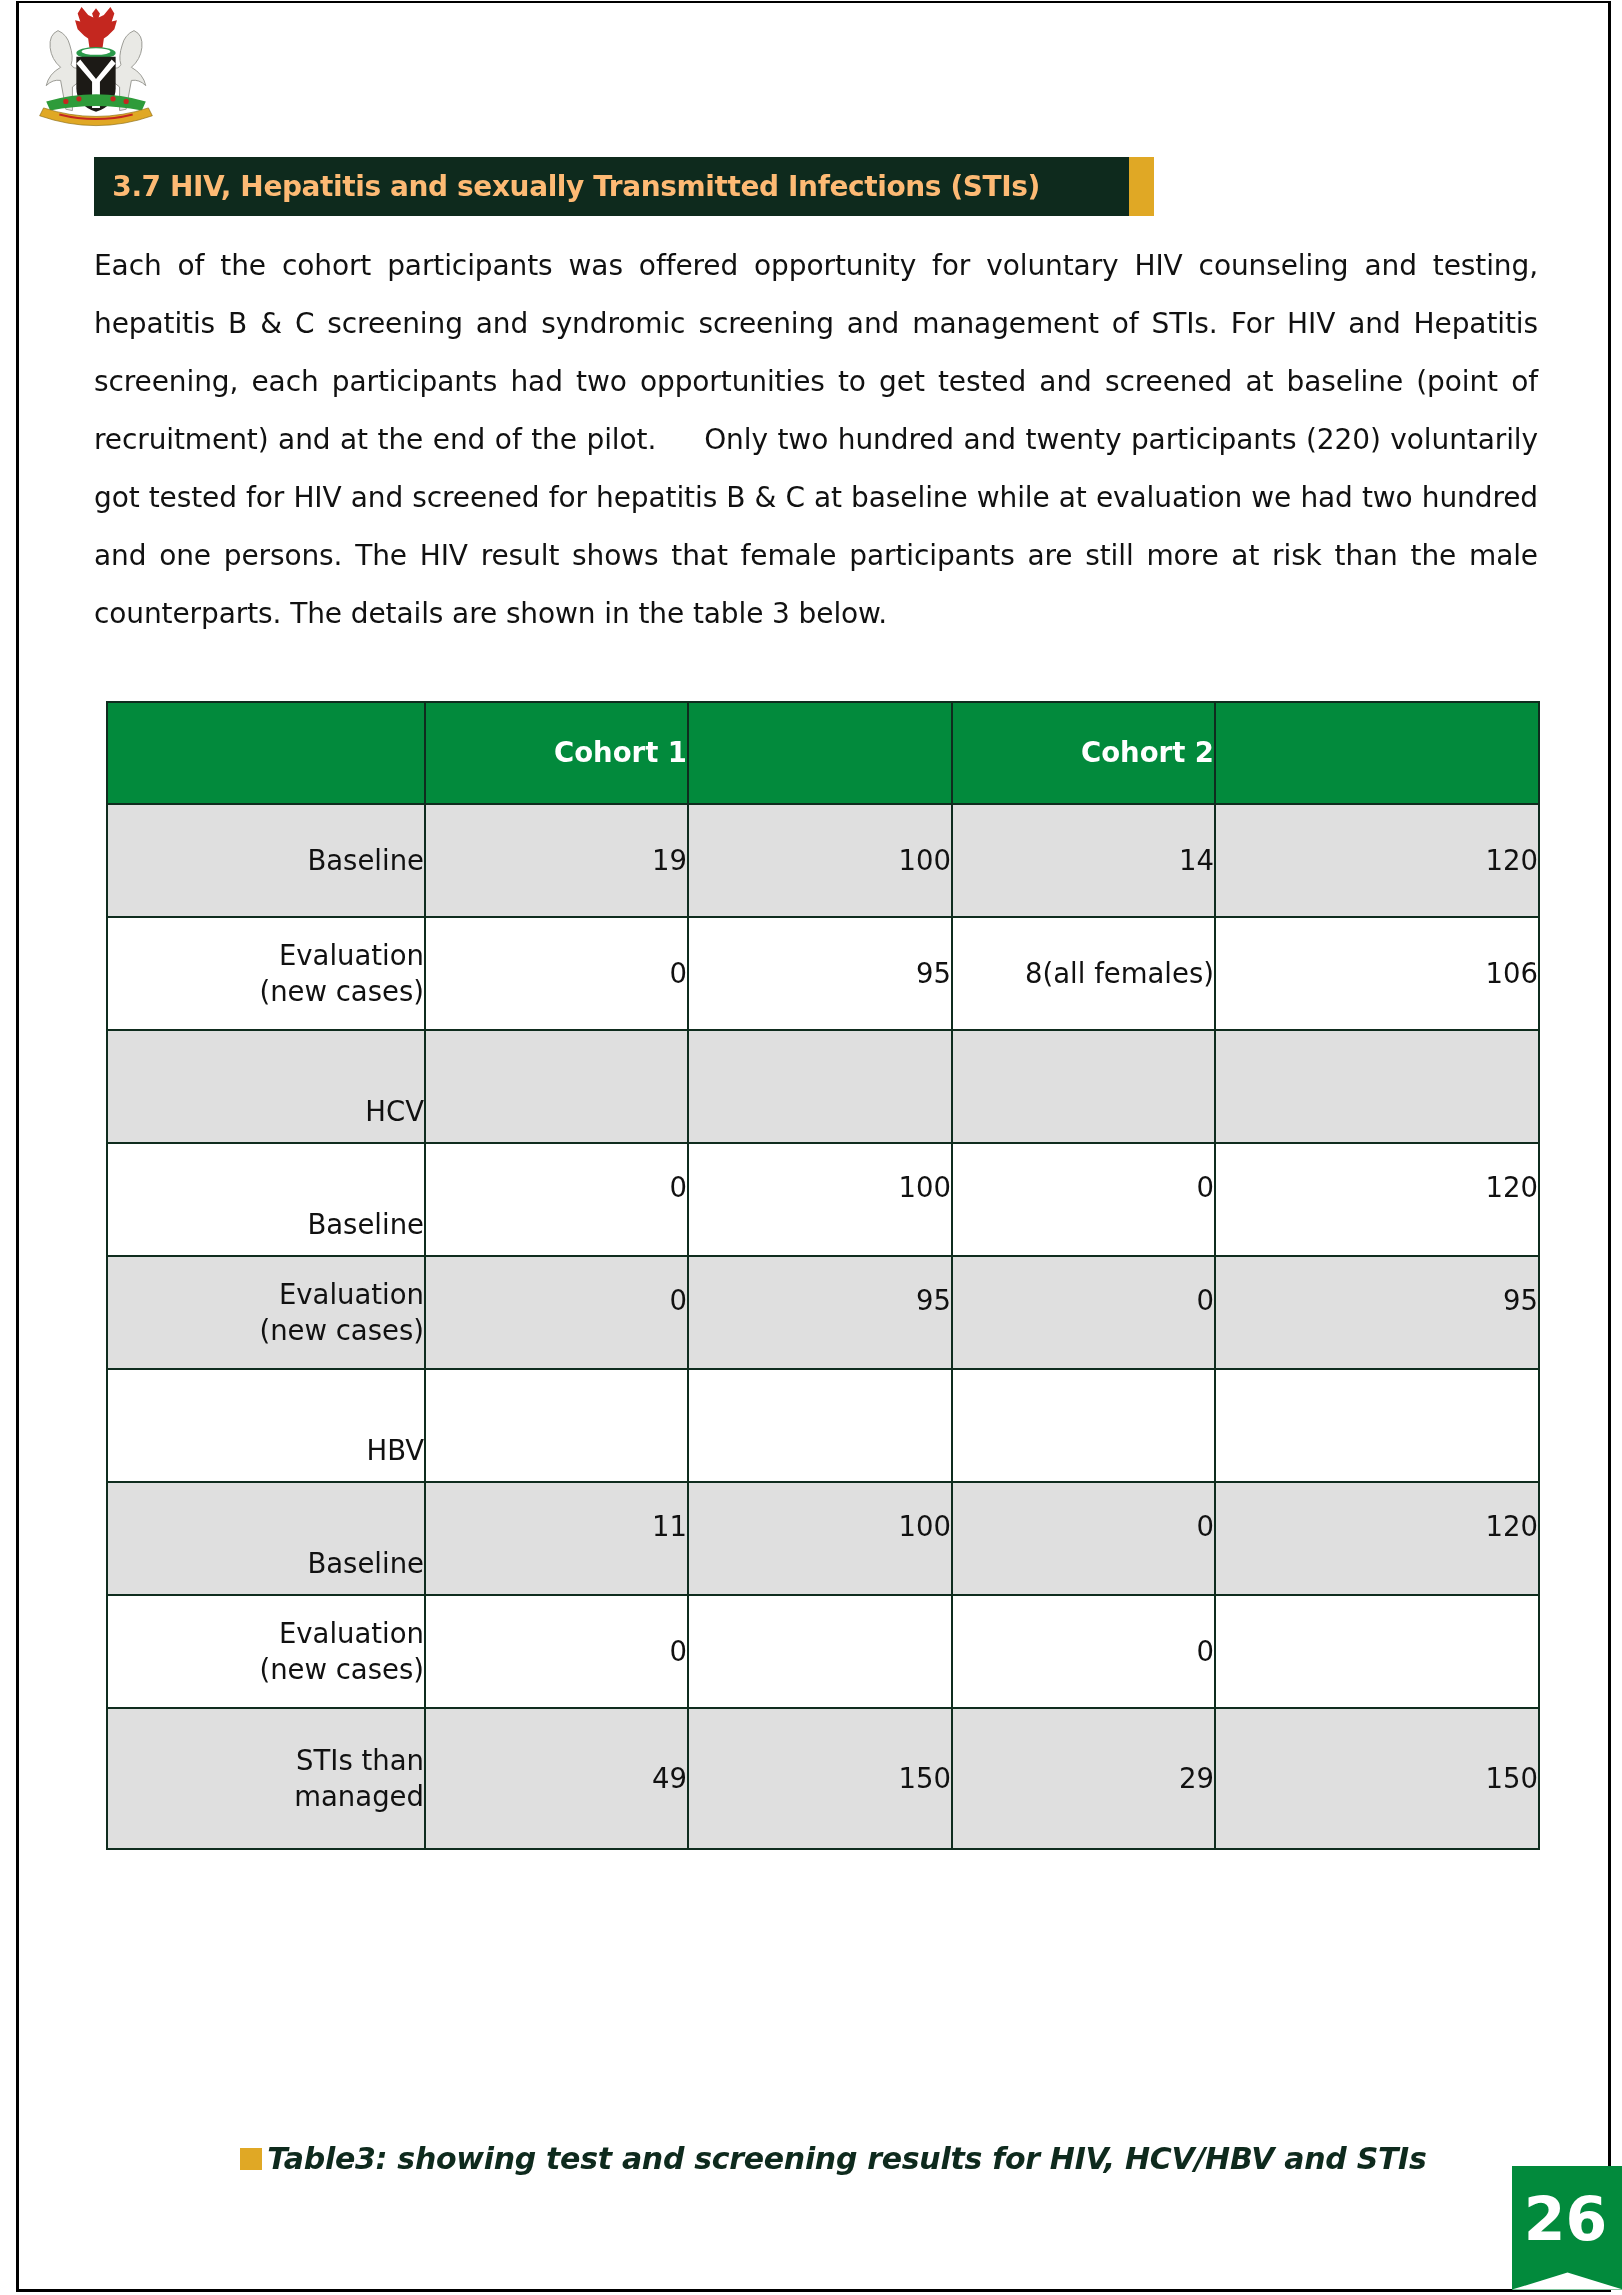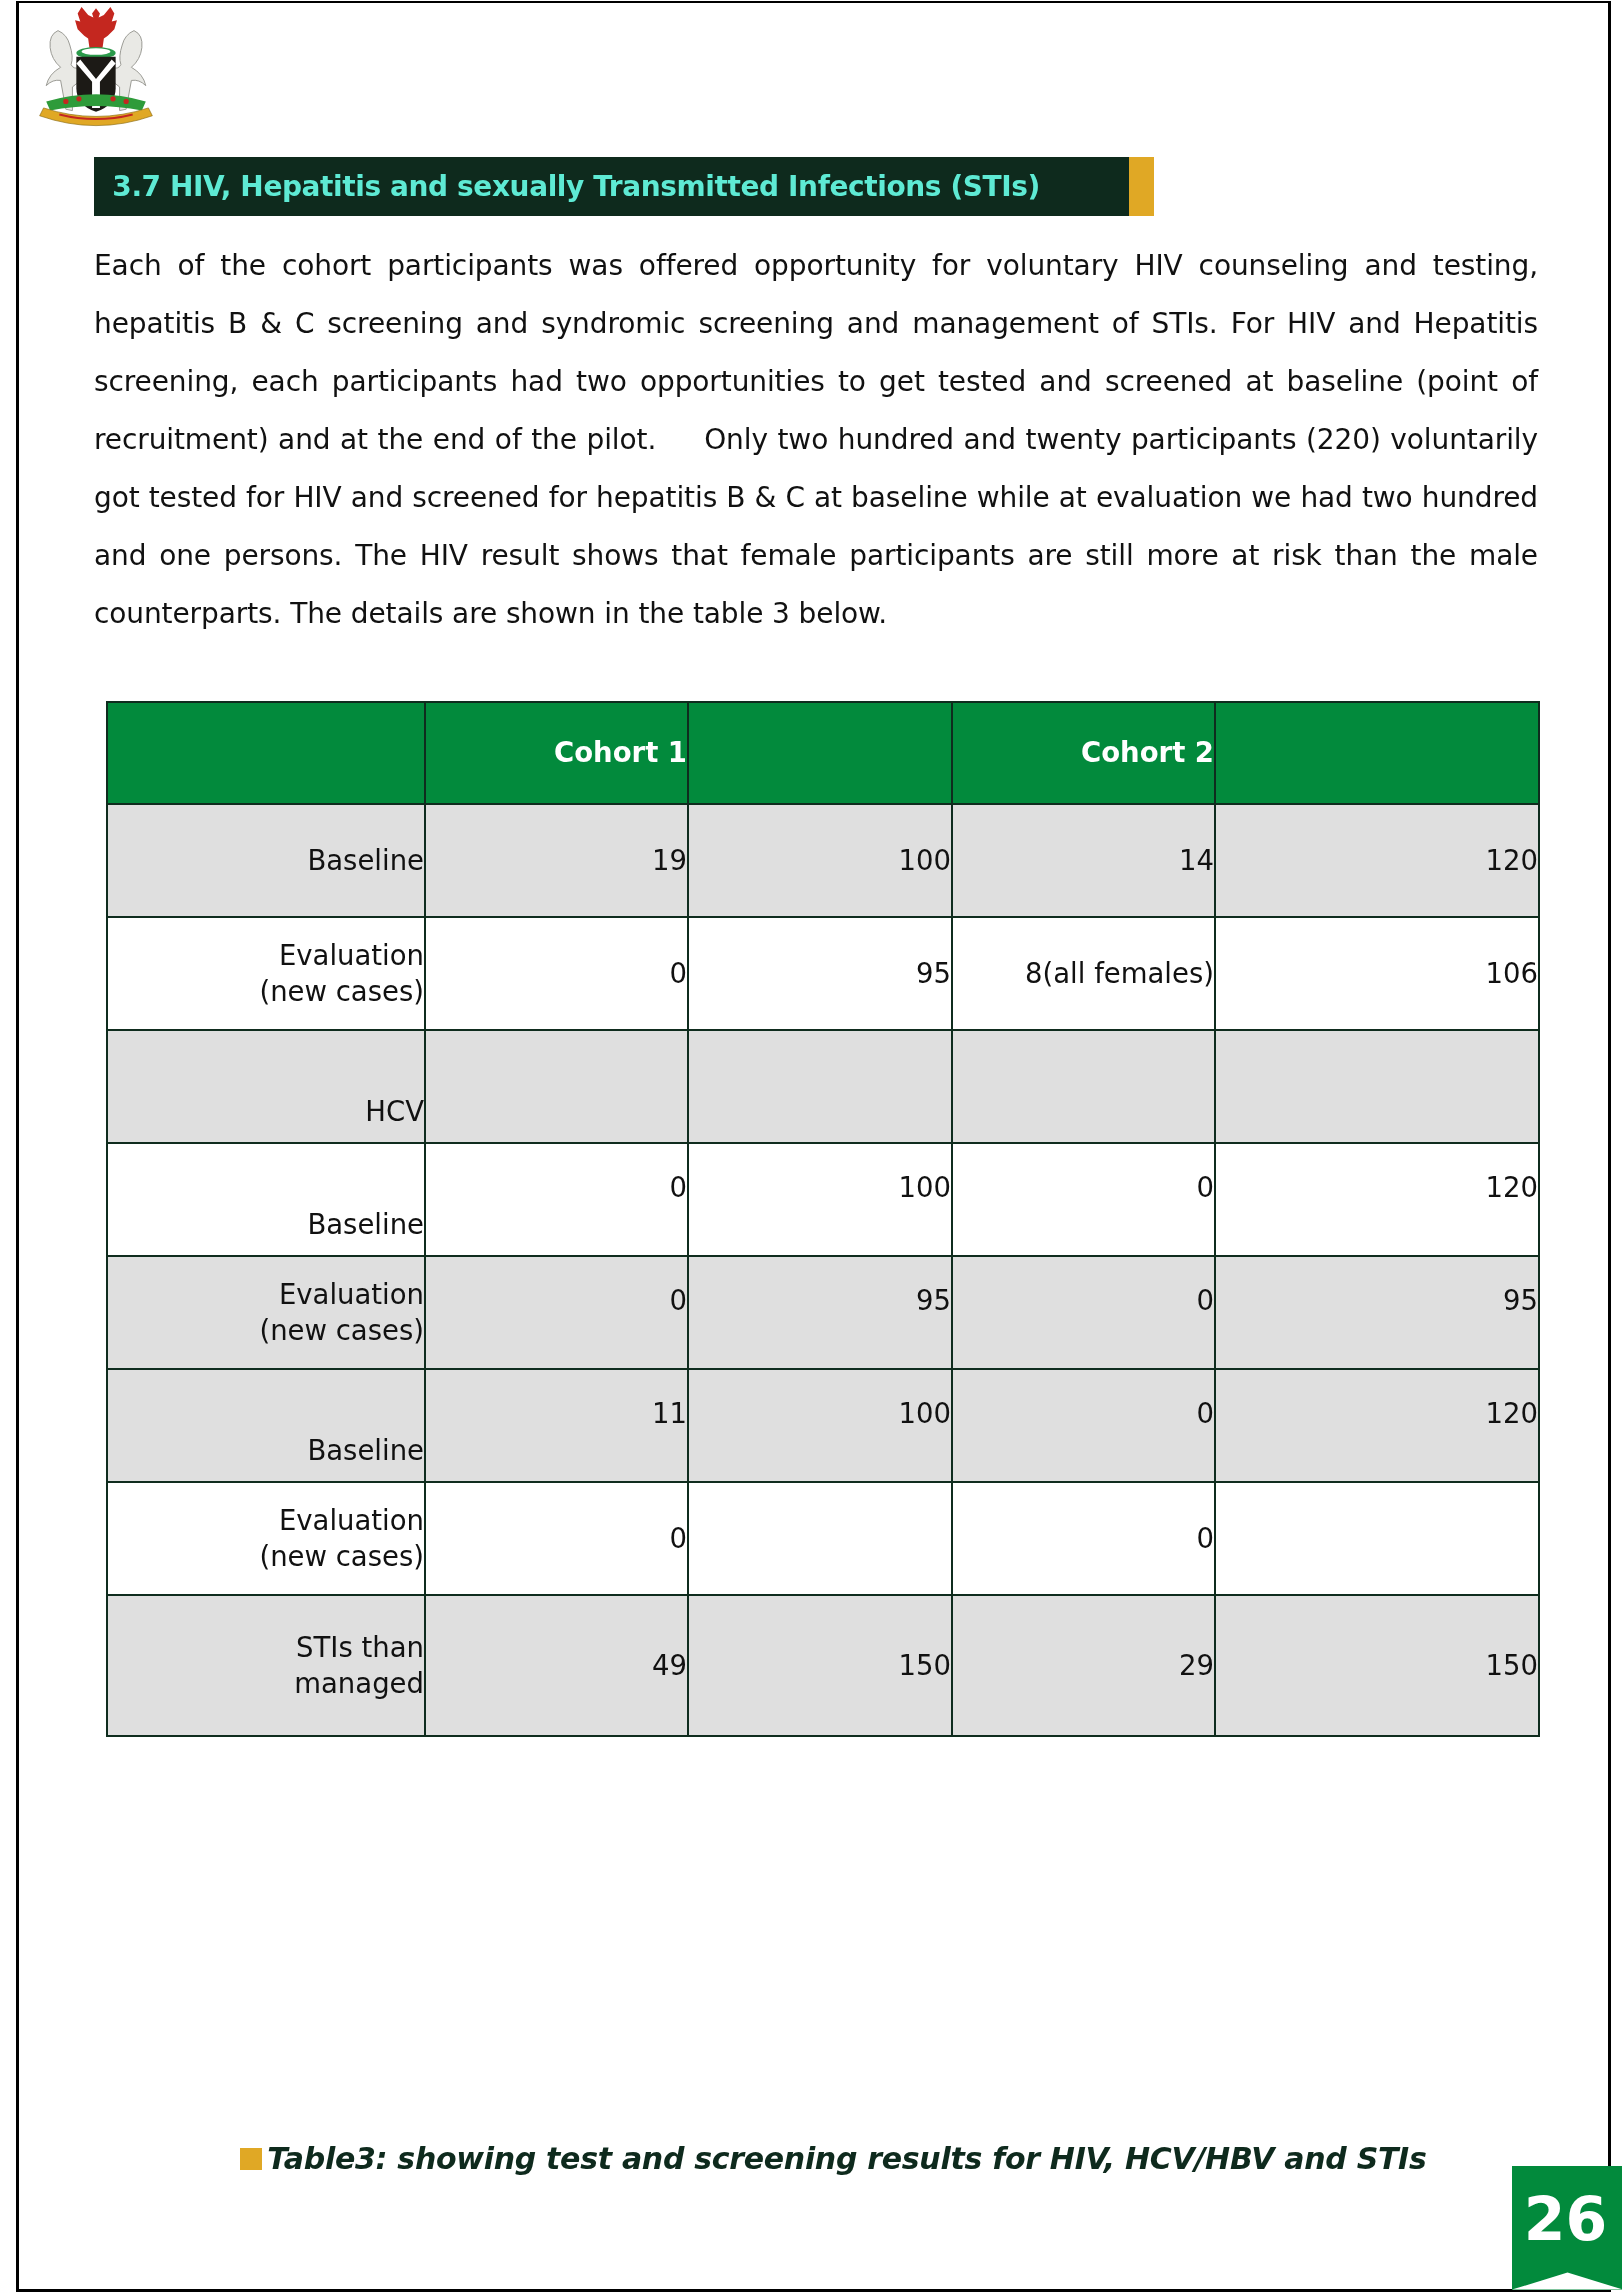--- a/index.html
+++ b/index.html
@@ -1,21 +1,21 @@
 <!DOCTYPE html>
 <html style="font-size:10.5px"><head>
 <meta charset="utf-8">
 <style>
   html, body { margin: 0; padding: 0; background: #ffffff; }
   body { width: 1623px; height: 2295px; position: relative; overflow: hidden; font-family: "DejaVu Sans", sans-serif; color: #111; }
   .frame { position: absolute; left: 15.7px; top: 1.3px; width: 1589px; height: 2286px; border: 3.3px solid #000; border-top-width: 2.6px; box-sizing: content-box; }
   .crest { position: absolute; left: 19.6px; top: 2.6px; width: 152px; height: 126px; }
   .section-bar { position: absolute; left: 94px; top: 157px; width: 1035px; height: 59px; background: #0e2a1d; }
   .section-bar .accent { position: absolute; left: 1035px; top: 0; width: 25px; height: 59px; background: #e0a825; }
-  .section-title { position: absolute; left: 18.3px; top: 0; height: 59px; line-height: 59px; color: #5eead4; font-weight: bold; font-size: 28px; letter-spacing: -0.4px; white-space: nowrap; }
+  .section-title { position: absolute; left: 18.3px; top: 0; height: 59px; line-height: 59px; color: #fdba74; font-weight: bold; font-size: 28px; letter-spacing: -0.4px; white-space: nowrap; }
   .para { position: absolute; left: 94px; top: 237px; width: 1444px; font-size: 28px; line-height: 58px; text-align: justify; text-align-last: left; letter-spacing: -0.1px; }
   table.data { position: absolute; left: 106px; top: 701px; width: 1432px; border-collapse: collapse; table-layout: fixed; font-size: 27.5px; }
   table.data td { border: 2.6px solid #0f2c1e; vertical-align: middle; padding: 0; line-height: 1.3; text-align: right; }
   table.data tr.hdr td { background: #028a3c; color: #fff; font-weight: bold; height: 100px; }
   table.data tr.grey td { background: #dfdfdf; }
   table.data tr.white td { background: #ffffff; }
   table.data tr.h161 td { height: 111px; }
   .c0 { padding-left: 84px !important; }
   .c1 { padding-left: 29.4px !important; }
   .c2 { padding-left: 62px !important; }
@@ -168,20 +168,37 @@
         <td class="c2 topalign">
           <div class="inner" style="white-space: pre-line;">95</div>
         </td>
         <td class="num3 topalign">
           <div class="inner" style="white-space: pre-line;">0</div>
         </td>
         <td class="c4 topalign">
           <div class="inner" style="white-space: pre-line;">95</div>
         </td>
       </tr>
+      <tr class="white h161">
+        <td class="c0 botalign">
+          <div class="inner" style="white-space: pre-line;">HBV</div>
+        </td>
+        <td class="num1">
+          <div class="inner" style="white-space: pre-line;"></div>
+        </td>
+        <td class="c2">
+          <div class="inner" style="white-space: pre-line;"></div>
+        </td>
+        <td class="num3">
+          <div class="inner" style="white-space: pre-line;"></div>
+        </td>
+        <td class="c4">
+          <div class="inner" style="white-space: pre-line;"></div>
+        </td>
+      </tr>
       <tr class="grey h161">
         <td class="c0 botalign">
           <div class="inner" style="white-space: pre-line;">Baseline</div>
         </td>
         <td class="num1 topalign">
           <div class="inner" style="white-space: pre-line;">11</div>
         </td>
         <td class="c2 topalign">
           <div class="inner" style="white-space: pre-line;">100</div>
         </td>

